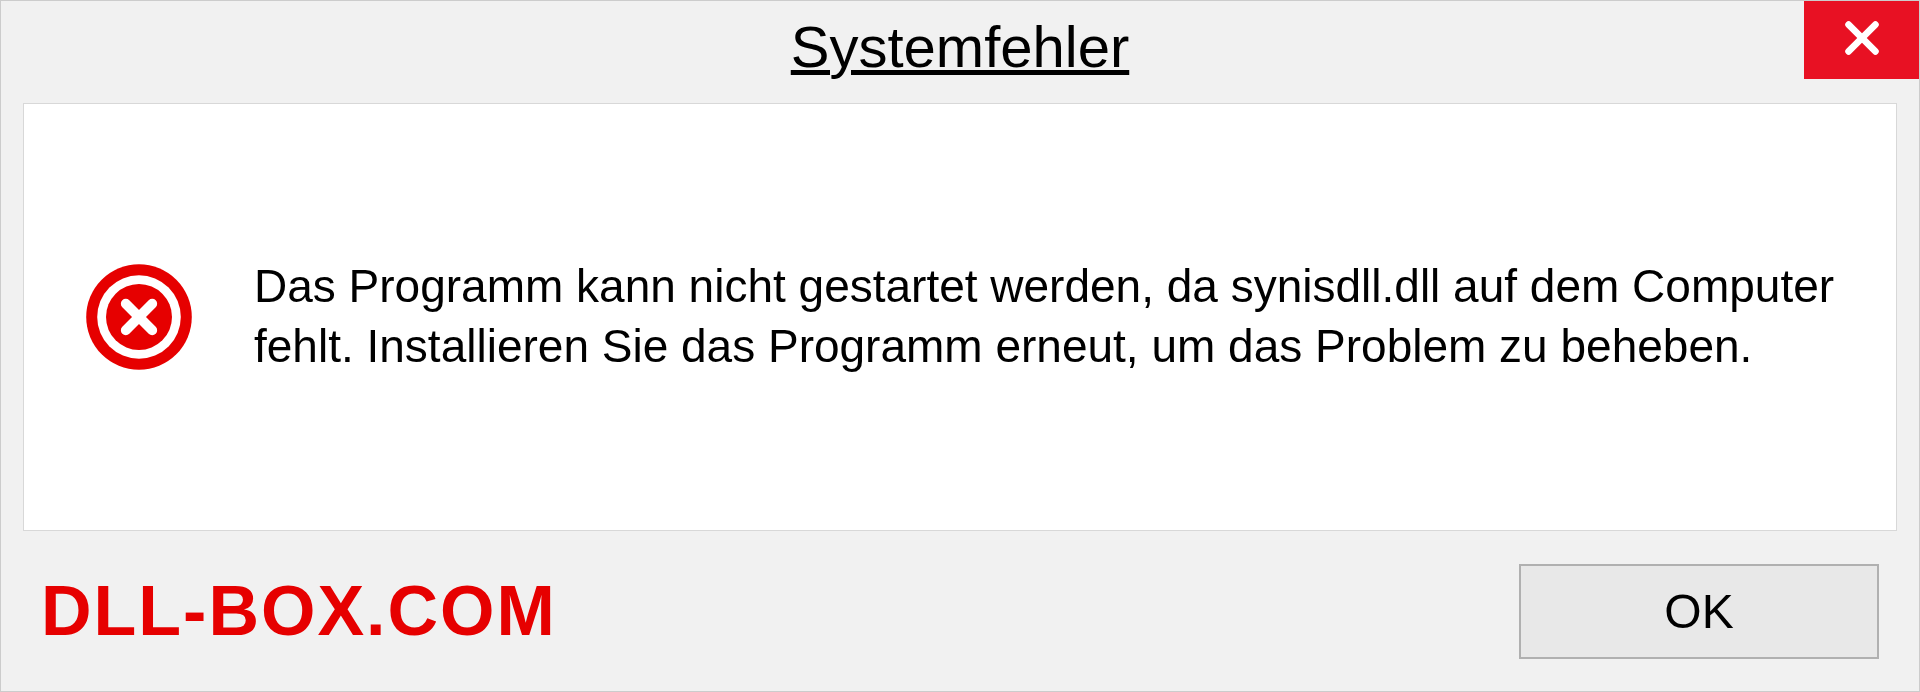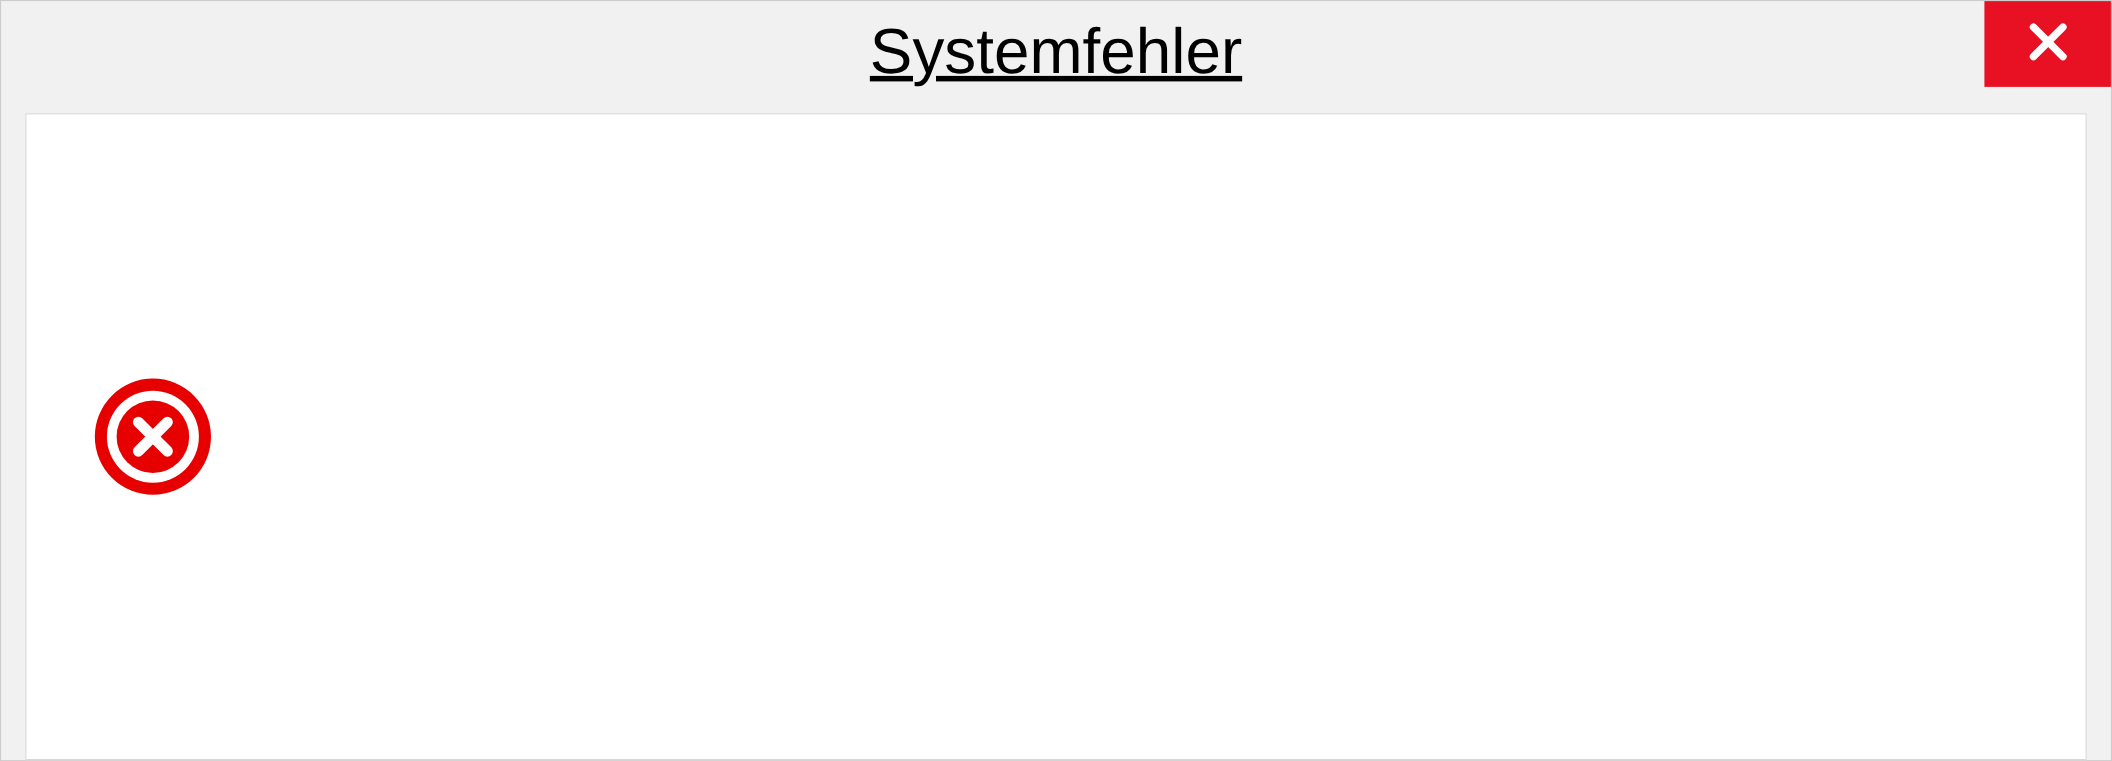--- a/index.html
+++ b/index.html
@@ -122,15 +122,22 @@
   <div class="content-area">
     <div class="error-icon">
       <svg viewBox="0 0 100 100">
         <circle cx="50" cy="50" r="48" fill="#e60000"></circle>
         <circle cx="50" cy="50" r="38" fill="#ffffff"></circle>
         <circle cx="50" cy="50" r="30" fill="#e60000"></circle>
         <line x1="38" y1="38" x2="62" y2="62" stroke="#ffffff" stroke-width="9" stroke-linecap="round"></line>
         <line x1="62" y1="38" x2="38" y2="62" stroke="#ffffff" stroke-width="9" stroke-linecap="round"></line>
       </svg>
     </div>
+    <div class="message">Das Programm kann nicht gestartet werden, da synisdll.dll auf dem Computer fehlt. Installieren Sie das Programm erneut, um das Problem zu beheben.</div>
   </div>
 
+  <div class="footer">
+    <div class="watermark">DLL-BOX.COM</div>
+    <div class="ok-button">
+      <span>OK</span>
+    </div>
+  </div>
 </div>
 
 </body></html>

